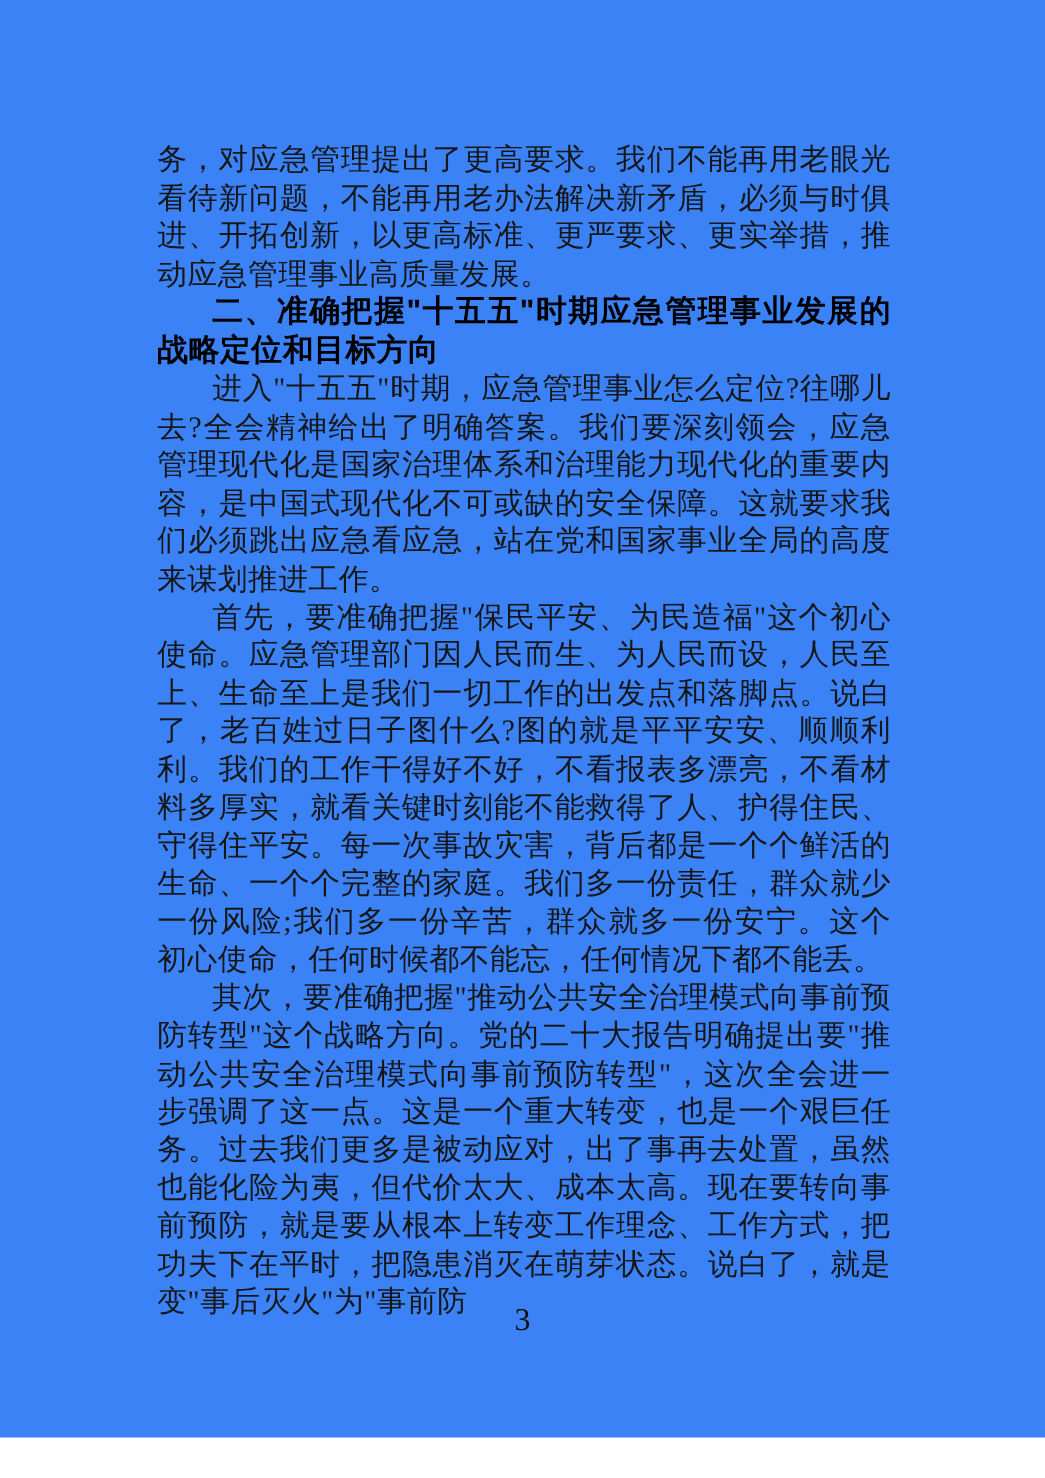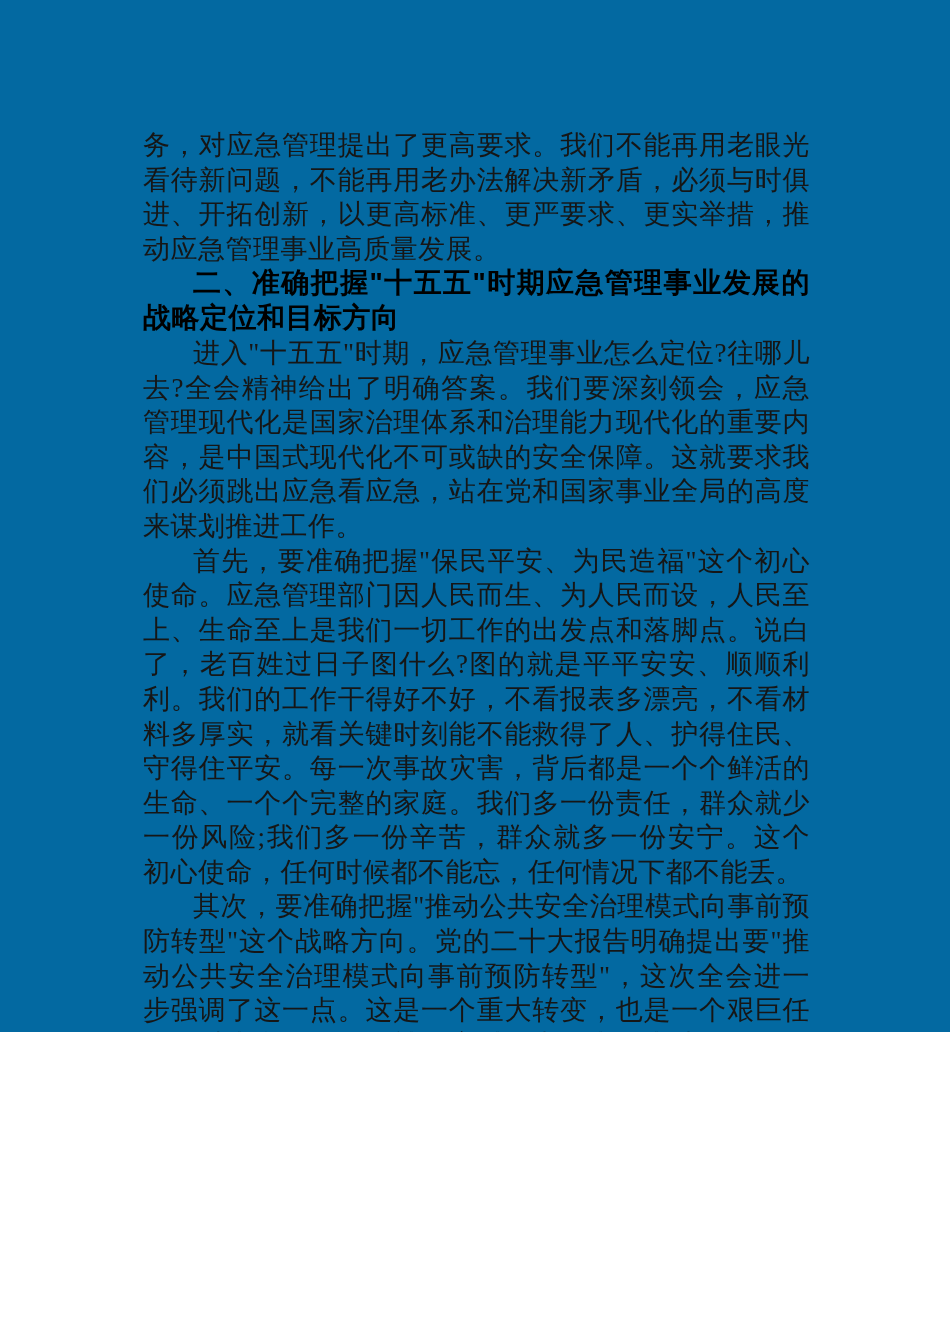--- a/index.html
+++ b/index.html
@@ -3,22 +3,22 @@
 <meta charset="utf-8">
 <style>
   html, body {
     margin: 0;
     padding: 0;
     background: #ffffff;
   }
   .page {
     position: relative;
     width: 950px;
-    height: 1032px;
-    background: #0369a1;
+    height: 1307px;
+    background: #3b82f6;
     overflow: hidden;
     color: #151515;
   }
   .content {
     position: absolute;
     left: 143px;
     top: 128px;
     width: 667px;
   }
   .para {

